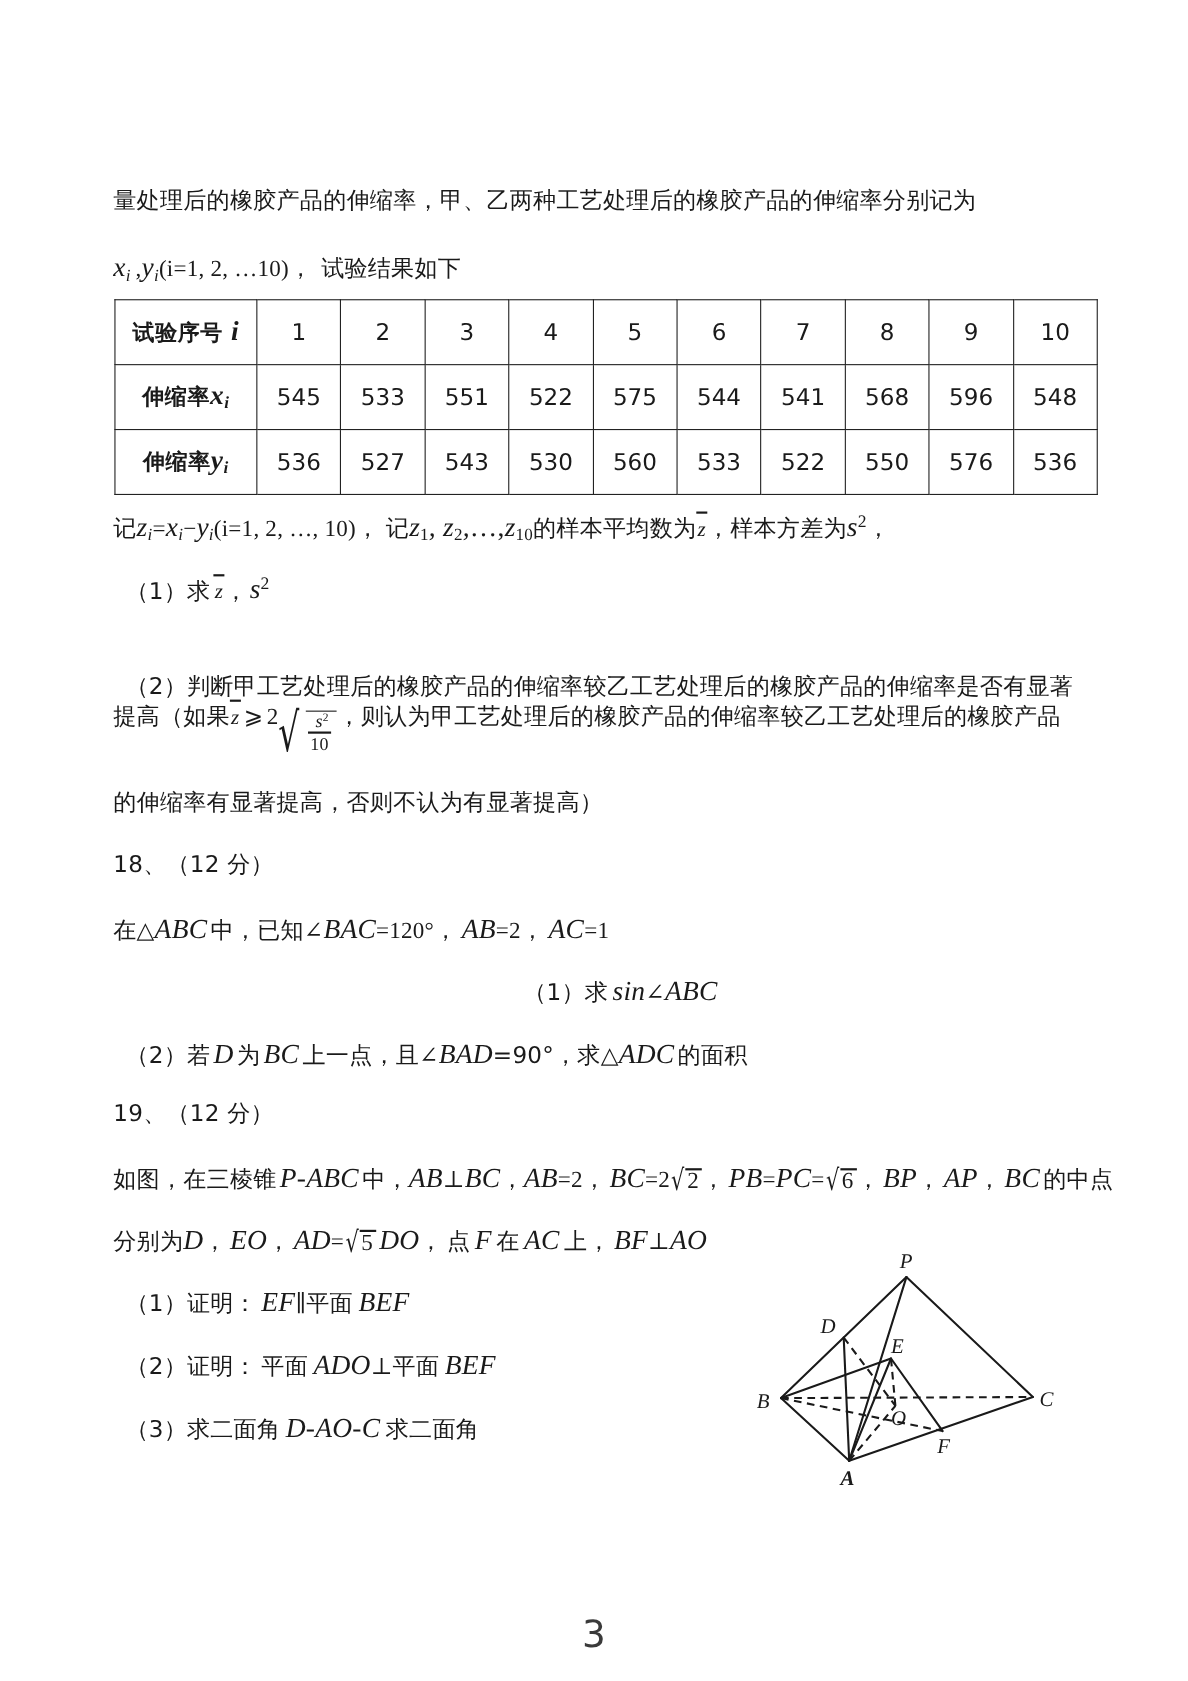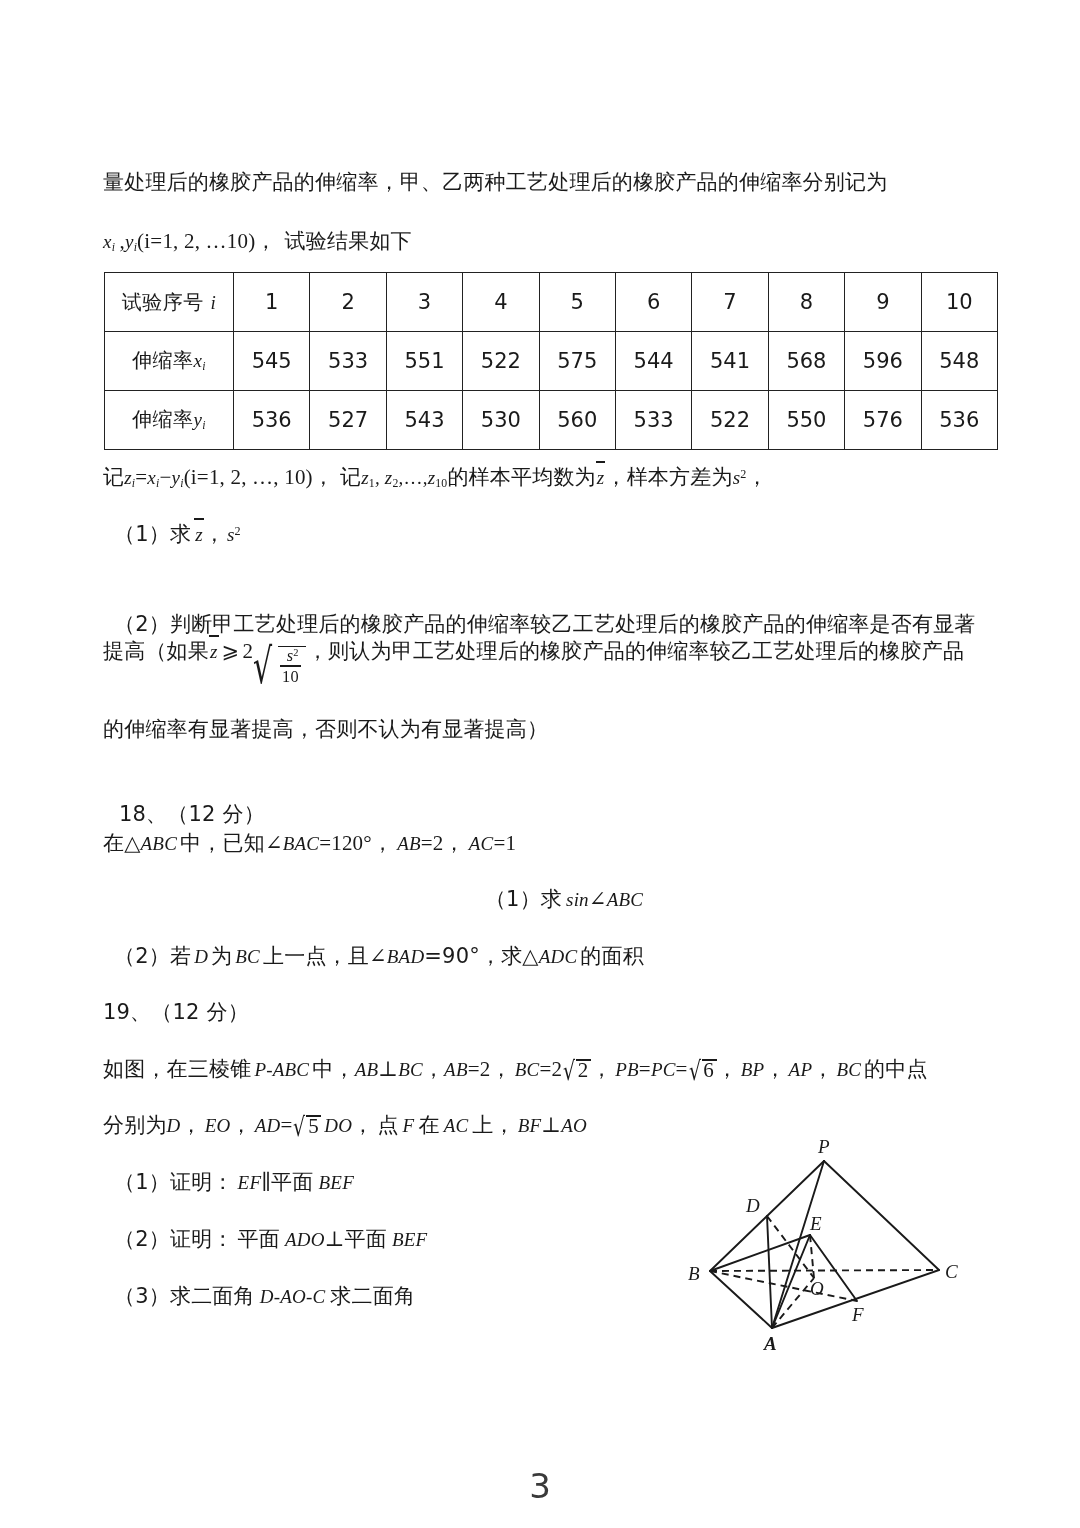--- a/index.html
+++ b/index.html
@@ -28,21 +28,21 @@
     font-size: 21.5px;
     line-height: 1.0;
     letter-spacing: 0.2px;
     white-space: nowrap;
   }
   .indent1 { left: 114px; }
   .cn { font-family: "DejaVu Sans", "Liberation Sans", sans-serif; font-size: 21px; }
   .mathit {
     font-family: "Liberation Serif", "DejaVu Serif", serif;
     font-style: italic;
-    font-size: 19px;
+    font-size: 25px;
   }
   .mathup {
     font-family: "Liberation Serif", "DejaVu Serif", serif;
     font-size: 21px;
   }
   .sub {
     font-size: 0.62em;
     vertical-align: -0.28em;
     font-style: italic;
   }
@@ -88,20 +88,21 @@
     height: 58px;
     font-family: "DejaVu Sans", "Liberation Sans", sans-serif;
     font-size: 20px;
     color: #1a1a1a;
     padding: 0;
   }
   #data-table td.rowhead {
     width: 128px;
     font-size: 20px;
     letter-spacing: 0.5px;
+    font-weight: bold;
   }
   #data-table td.num {
     font-family: "DejaVu Sans", "Liberation Sans", sans-serif;
     font-size: 21px;
   }
   
   .radwrap {
     display: inline-block;
     vertical-align: -0.95em;
     position: relative;
@@ -274,21 +275,21 @@
   </div>
 
   <div class="body-text" style="top:641px;">
     <span class="cn">提高（如果</span><span class="obar">z</span><span class="mathup" style="margin:0 3px;">⩾</span><span class="mathup">2</span><span class="radwrap"><span class="radsign">√</span><span class="fracbox"><span class="topline"></span><span class="numer"><span>s</span><span class="sup">2</span></span><span class="bar"></span><span class="denom">10</span></span></span><span class="cn" style="margin-left:2px;">，则认为甲工艺处理后的橡胶产品的伸缩率较乙工艺处理后的橡胶产品</span>
   </div>
 
   <div class="body-text" style="top:719px;">
     <span class="cn">的伸缩率有显著提高，否则不认为有显著提高）</span>
   </div>
 
-  <div class="body-text" style="top:804px;margin-left:16px;">
+  <div class="body-text" style="top:776px;">
     <span class="cn">18、（12 分）</span>
   </div>
 
   <div class="body-text" style="top:833px;">
     <span class="cn">在</span><span class="mathup">△</span><span class="mathit">ABC</span><span class="cn" style="margin-left:3px;">中，已知</span><span class="mathup">∠</span><span class="mathit">BAC</span><span class="mathup">=120°，</span><span class="mathit" style="margin-left:4px;">AB</span><span class="mathup">=2，</span><span class="mathit" style="margin-left:4px;">AC</span><span class="mathup">=1</span>
   </div>
 
   <div class="body-text indent1" style="top:889px;text-align:center;">
     <span class="cn">（1）</span><span class="cn">求</span><span class="mathit" style="margin-left:4px;">sin</span><span class="mathup">∠</span><span class="mathit">ABC</span>
   </div>

